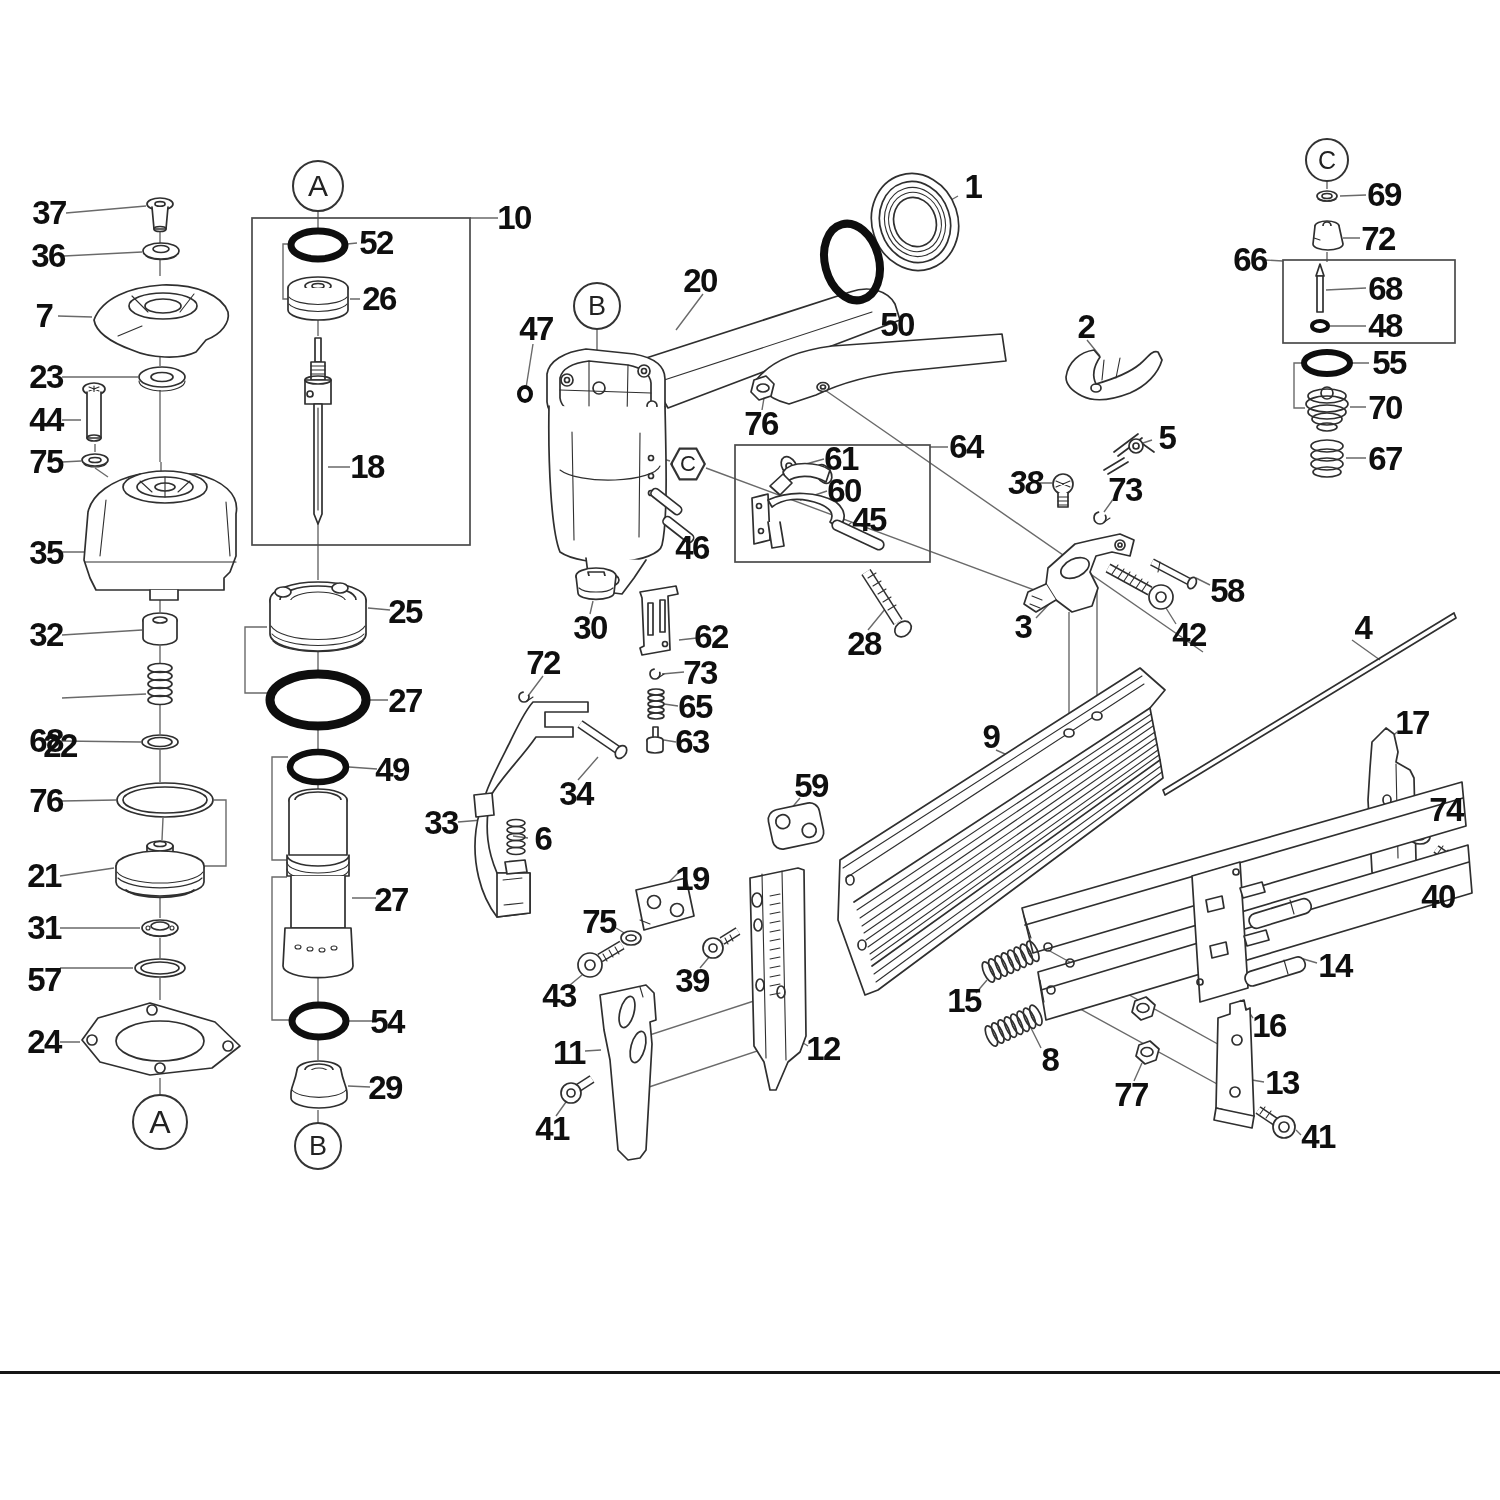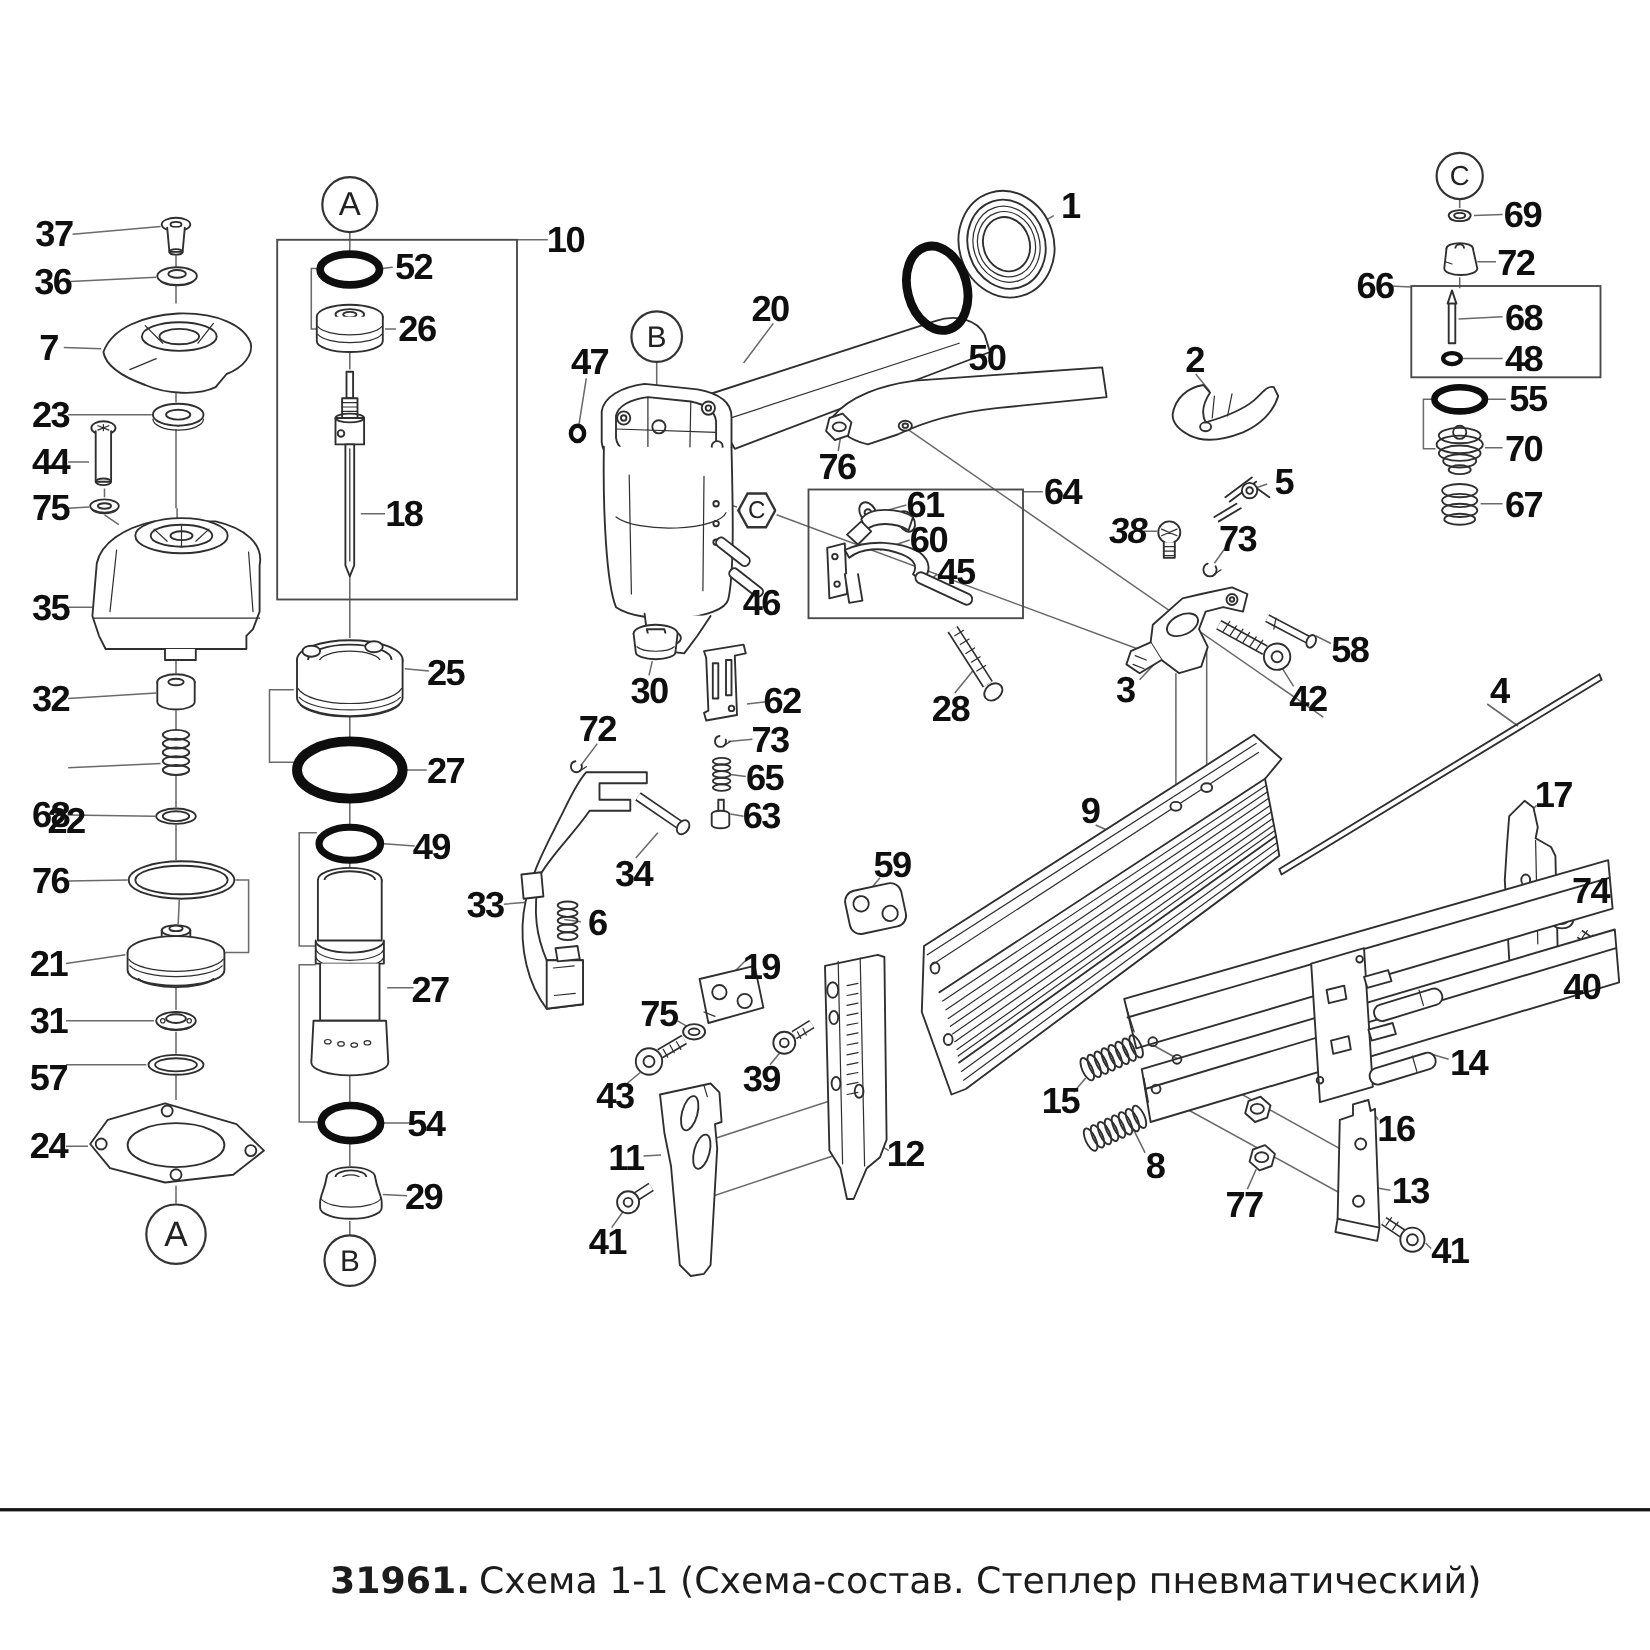--- a/index.html
+++ b/index.html
@@ -657,17 +657,14 @@
       <div class="marker circle" style="left: 1327px; top: 160px; width: 40px; height: 40px; font-size: 25px;">C</div>
       <div class="marker hex" style="left: 688px; top: 464px; width: 36px; height: 36px; font-size: 22px;">
         <div class="hex-in"></div>
         <span>C</span>
       </div>
       <div class="marker circle" style="left: 160px; top: 1122px; width: 52px; height: 52px; font-size: 32px;">A</div>
       <div class="marker circle" style="left: 318px; top: 1146px; width: 44px; height: 44px; font-size: 27px;">B</div>
     </div>
 
 <div class="footer-rule"></div>
-<div class="footer-title">
-  <span class="ft-bold">31961.</span><span>Схема 1-1 (Схема-состав. Степлер пневматический)</span>
+
 </div>
 
-</div>
-
 </body></html>

